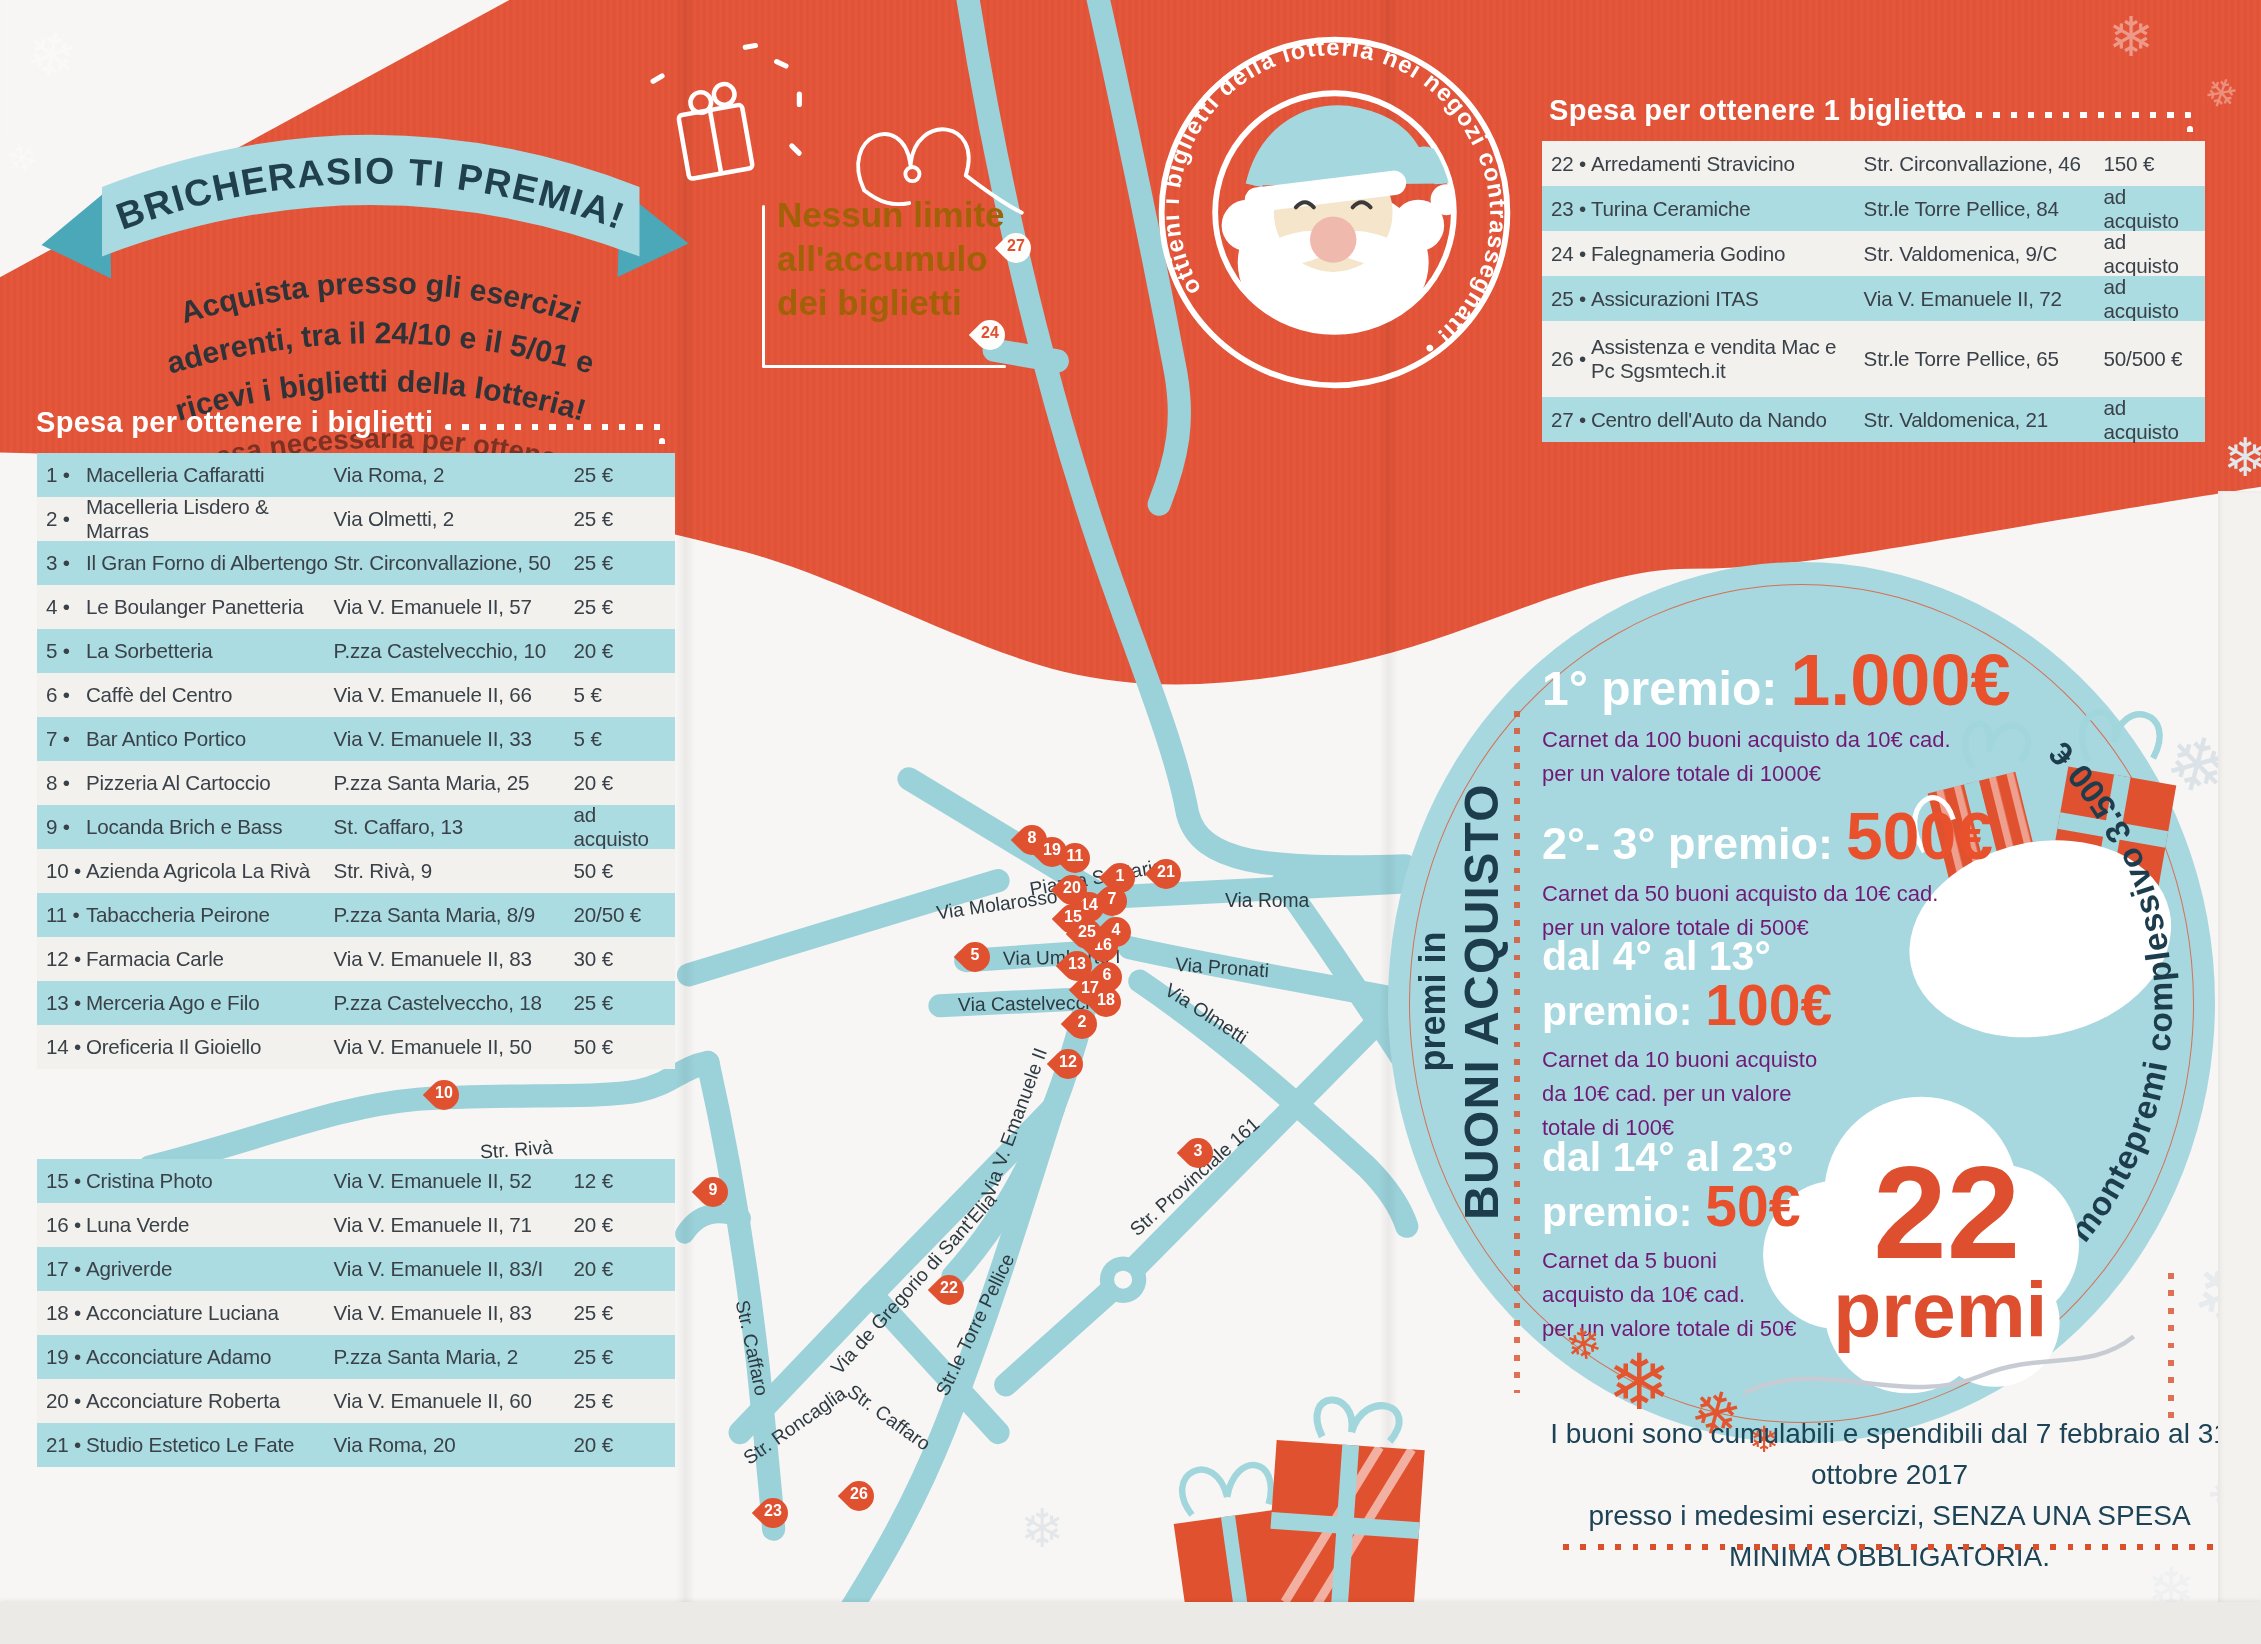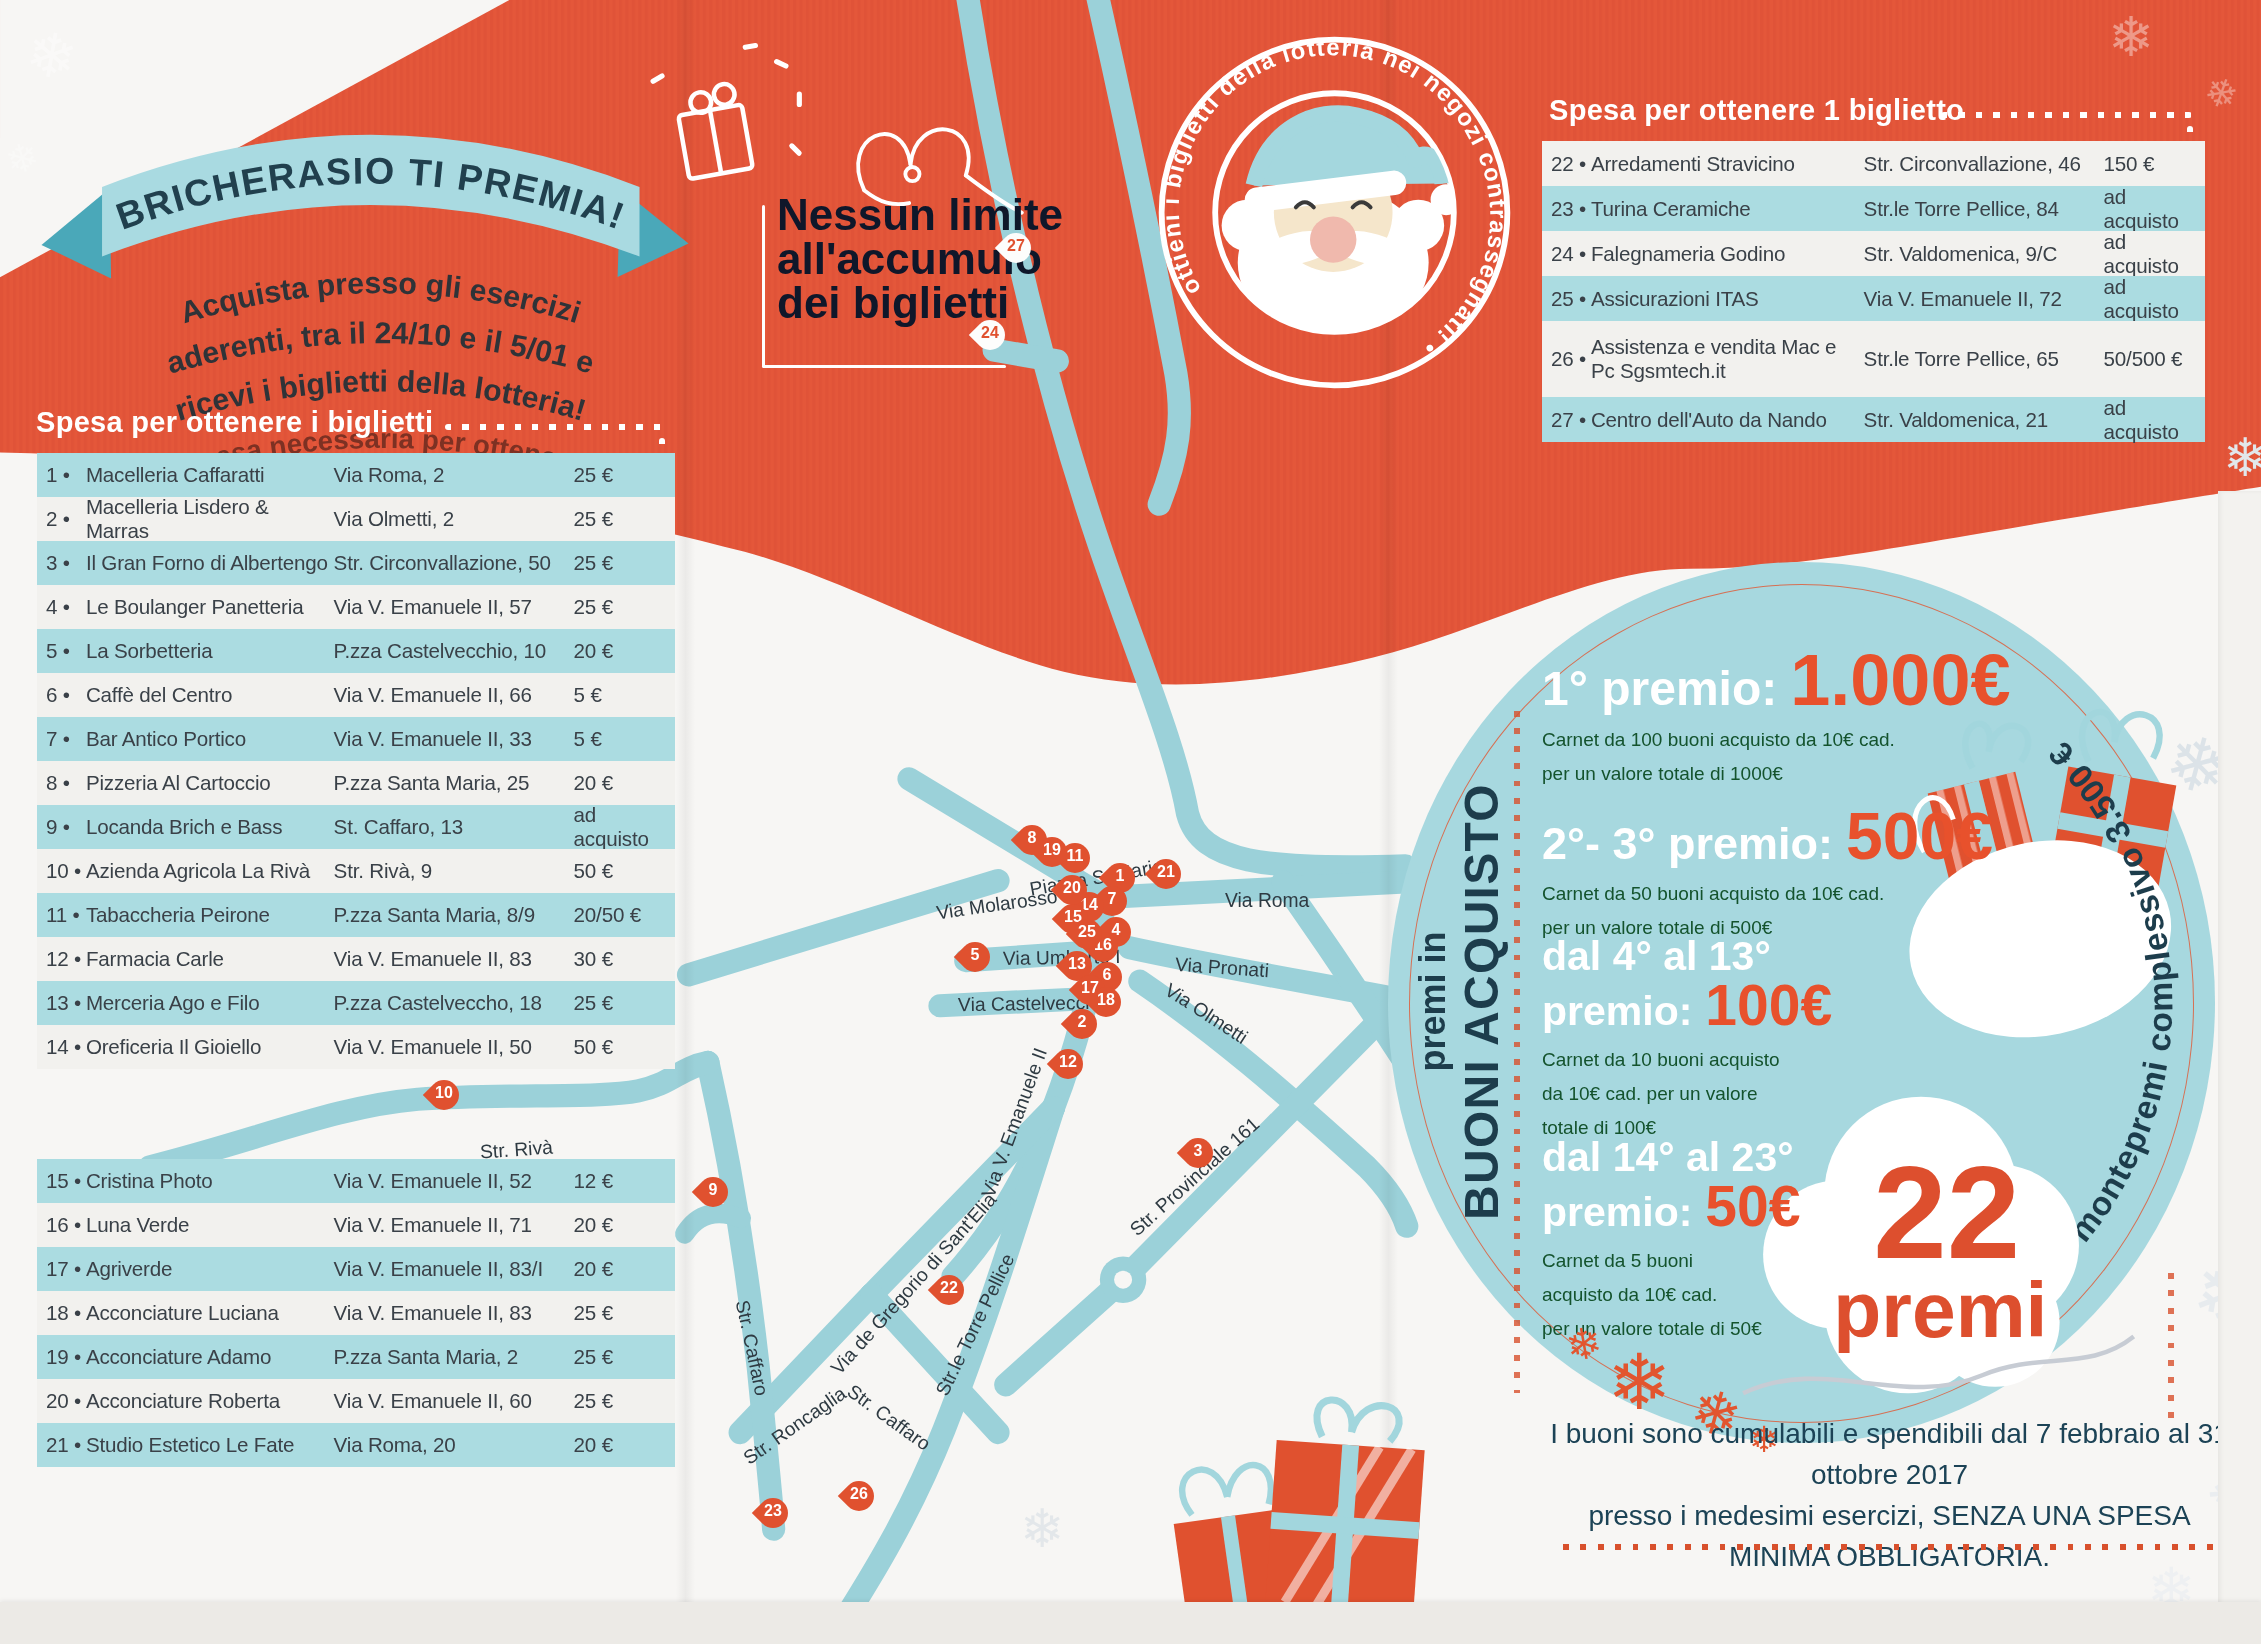--- a/index.html
+++ b/index.html
@@ -37,41 +37,41 @@
   .streets,.pins,.flakes{position:absolute;inset:0;pointer-events:none;}
   .street{position:absolute;font-size:19.3px;color:#2e3a42;white-space:nowrap;font-weight:500;}
   .pin{position:absolute;width:30px;height:30px;margin:-15px 0 0 -15px;}
   .pin-body{position:absolute;inset:0;background:#e0512f;border-radius:50% 50% 50% 0;transform:rotate(45deg);}
   .pin-num{position:absolute;inset:0;display:flex;align-items:center;justify-content:center;
            color:#fff;font-weight:700;font-size:16px;padding-bottom:3.9px;}
   .pin.light .pin-body{background:#fdfdfc;}
   .pin.light .pin-num{color:#e0512f;}
   .flake{position:absolute;line-height:1;}
   
-  .note{position:absolute;left:777px;top:193px;color:#0f172a;font-size:44px;font-weight:600;line-height:44px;}
+  .note{position:absolute;left:777px;top:193px;color:#a16207;font-size:35px;font-weight:600;line-height:44px;}
   .wline{position:absolute;background:#fff;border-radius:1.9px;}
   .crease{position:absolute;top:0;height:1644px;width:19.3px;pointer-events:none;
           background:linear-gradient(90deg,transparent,rgba(0,0,0,0.05),transparent);}
   
   .prize-circle{position:absolute;left:1388px;top:562px;width:827px;height:881px;background:#a7d8df;border-radius:50%;}
   .prize-ring{position:absolute;left:1409px;top:584px;width:783px;height:837px;border:1.9px solid rgba(226,85,47,0.8);border-radius:50%;}
   .side-label{position:absolute;left:1154px;top:953px;width:613px;text-align:center;
               transform:rotate(-90deg);color:#1d3d4c;}
   .side-top{font-size:36px;font-weight:600;}
   .side-bottom{font-size:48px;font-weight:800;letter-spacing:1.3px;}
   .pz{position:absolute;left:1542px;}
   .pz-t1{font-size:41px;font-weight:700;color:#fff;line-height:1.06;}
   .pz-t1:empty{display:none;}
   .pz-row{display:flex;align-items:baseline;gap:13px;}
   .pz-t2{font-size:48px;font-weight:700;color:#fff;line-height:1.05;}
   .pz-v{font-size:72px;font-weight:800;color:#e8512c;line-height:0.95;}
   .pz2 .pz-t2{font-size:45px;} .pz2 .pz-v{font-size:66px;}
   .pz3 .pz-t2,.pz4 .pz-t2{font-size:41px;}
   .pz3 .pz-v,.pz4 .pz-v{font-size:57px;}
-  .pz-d{margin-top:9px;font-size:19px;line-height:34px;color:#14532d;font-weight:500;}
+  .pz-d{margin-top:9px;font-size:22px;line-height:34px;color:#701a75;font-weight:500;}
   .pz-d span{display:block;}
   .pz-d span:empty{display:none;}
   .footer{position:absolute;left:1547px;top:1413px;width:685px;text-align:center;
           color:#1c4356;font-size:28px;line-height:41px;font-weight:500;}
   .bottom-strip{position:absolute;left:0;top:1602px;width:2261px;height:43px;background:#eceae6;
                 box-shadow:0 -1.3px 4.5px rgba(0,0,0,0.08);}
   .right-edge{position:absolute;left:2218px;top:491px;width:43px;height:1153px;background:#f3f2ef;
               box-shadow:inset 2.6px 0 4.5px rgba(0,0,0,0.05);}
 </style>
 </head>

